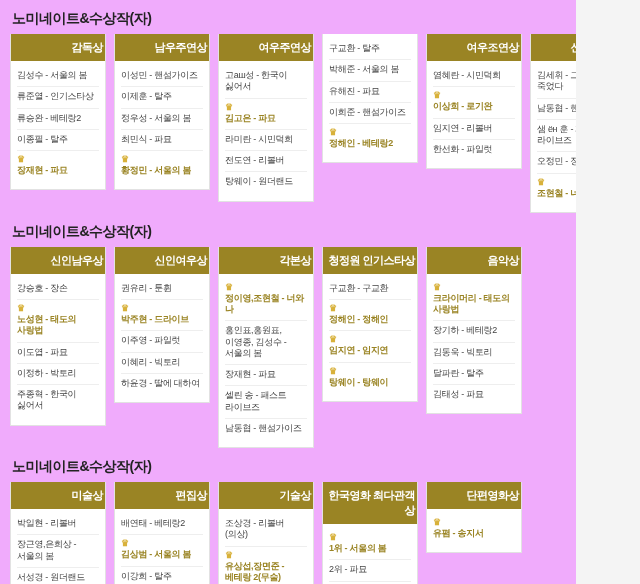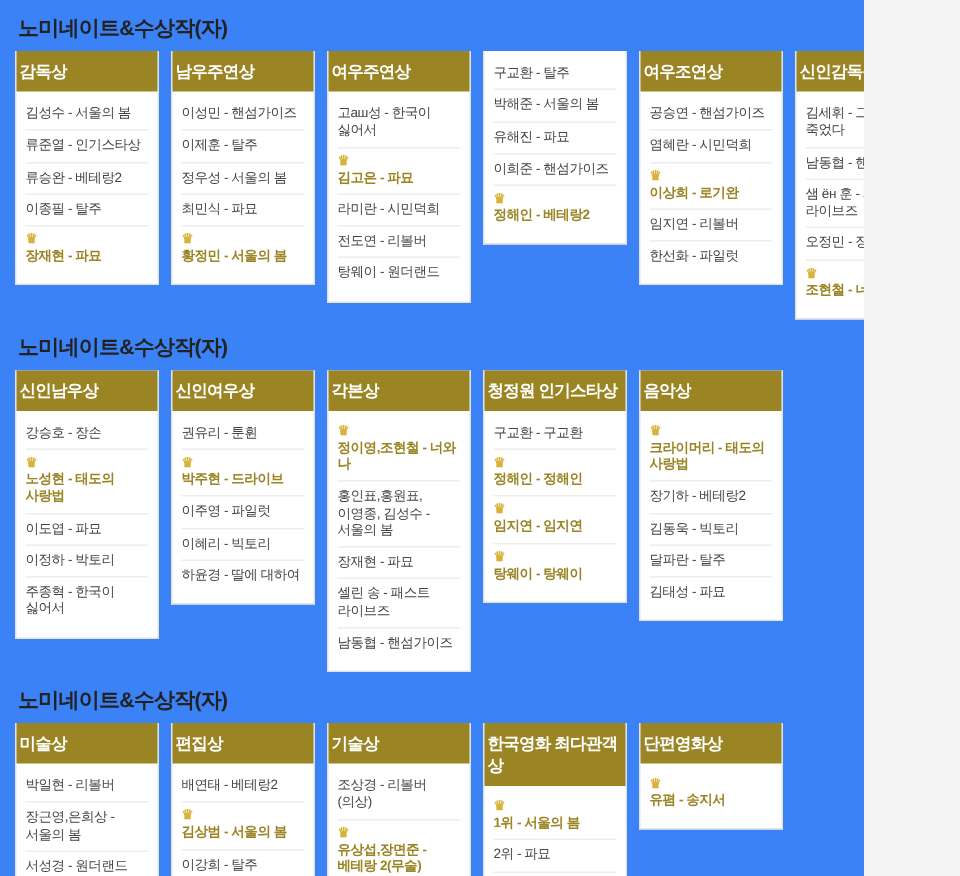--- a/index.html
+++ b/index.html
@@ -5,21 +5,21 @@
   html, body {
     margin: 0;
     padding: 0;
     background: #f4f4f4;
     font-family: "Liberation Sans", sans-serif;
   }
   #page {
     width: 576px;
     height: 584px;
     position: relative;
-    background: #3b82f6;
+    background: #f0abfc;
     overflow: hidden;
     box-sizing: border-box;
   }
   .section {
     padding: 0 10px;
     box-sizing: border-box;
   }
   .section-title {
     font-size: 14px;
     font-weight: bold;
@@ -39,21 +39,21 @@
     box-sizing: border-box;
     width: 96px;
     flex: 0 0 96px;
     padding: 0 0 8px 0;
   }
   .card-head {
     background: #9a8424;
     color: #ffffff;
     font-size: 11px;
     font-weight: bold;
-    text-align: left;
+    text-align: right;
     padding: 6px 2px;
     letter-spacing: -0.5px;
   }
   .card-body {
     padding: 5px 6px 0 6px;
   }
   .entry {
     font-size: 9px;
     color: #444;
     line-height: 1.25;
@@ -120,21 +120,20 @@
               <div class="entry"><span>구교환 - 탈주</span></div>
               <div class="entry"><span>박해준 - 서울의 봄</span></div>
               <div class="entry"><span>유해진 - 파묘</span></div>
               <div class="entry"><span>이희준 - 핸섬가이즈</span></div>
               <div class="entry winner"><span class="crown">♛</span><span>정해인 - 베테랑2</span></div>
             </div>
           </div>
           <div class="card">
             <div class="card-head">여우조연상</div>
             <div class="card-body">
-              <div class="entry"><span>공승연 - 핸섬가이즈</span></div>
               <div class="entry"><span>염혜란 - 시민덕희</span></div>
               <div class="entry winner"><span class="crown">♛</span><span>이상희 - 로기완</span></div>
               <div class="entry"><span>임지연 - 리볼버</span></div>
               <div class="entry"><span>한선화 - 파일럿</span></div>
             </div>
           </div>
           <div class="card">
             <div class="card-head">신인감독상</div>
             <div class="card-body">
               <div class="entry"><span>김세휘 - 그녀가 죽었다</span></div>

